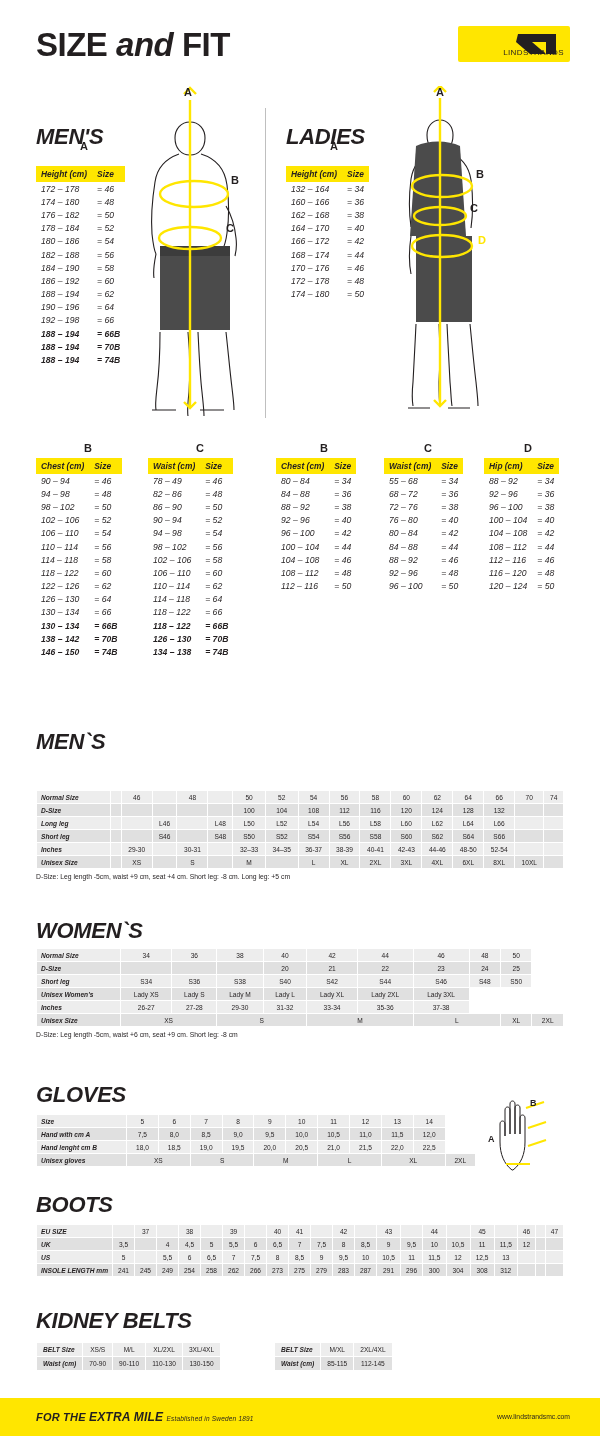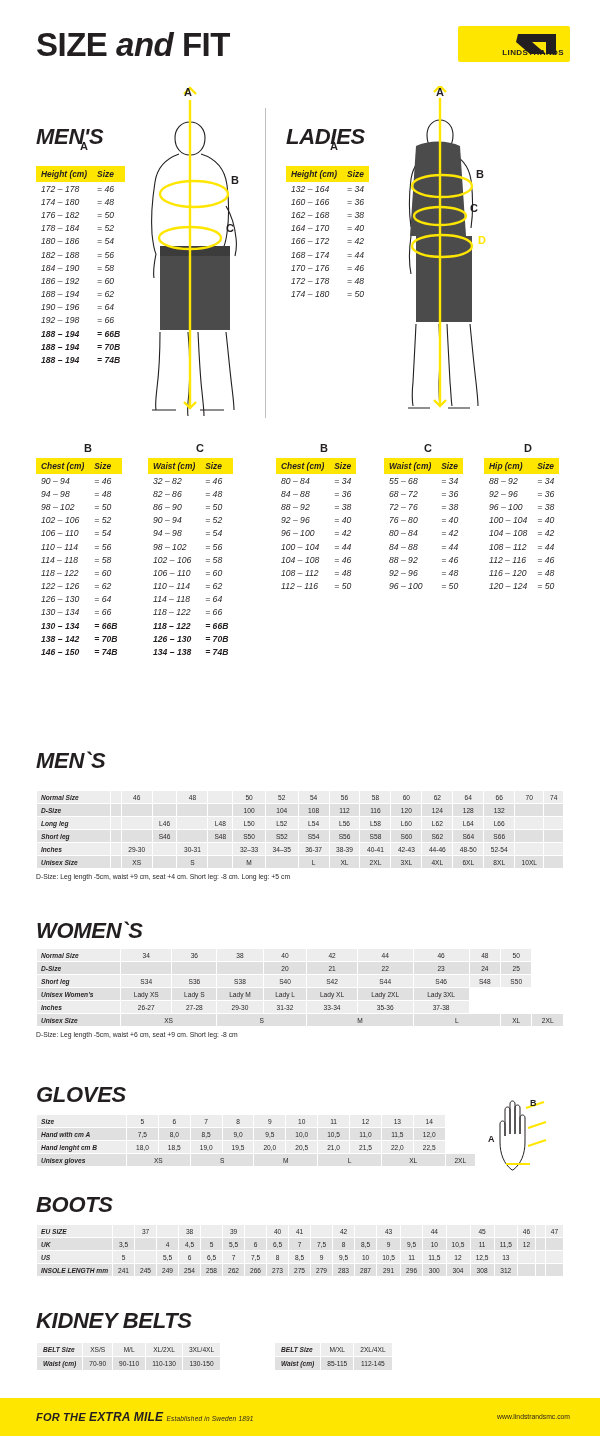--- a/index.html
+++ b/index.html
@@ -13,21 +13,21 @@
     overflow:hidden;
   }
   .page { position:relative; width:600px; height:1436px; }
 
   
   .header { position:absolute; left:0; top:0; width:600px; height:78px; }
   .title { position:absolute; left:36px; top:26px; font-size:33px; font-weight:bold; letter-spacing:-0.5px; }
   .title .it { font-style:italic; font-weight:bold; }
   .logo { position:absolute; right:30px; top:26px; width:112px; height:36px; background:#ffe600; border-radius:2px; }
   .logo-mark { position:absolute; right:30px; top:26px; width:112px; height:36px; }
-  .logo-txt { position:absolute; right:36px; top:48px; font-size:8px; font-weight:bold; letter-spacing:0.4px; color:#231f20; }
+  .logo-txt { position:absolute; right:36px; top:48px; font-size:8px; font-weight:normal; letter-spacing:0.4px; color:#231f20; }
 
   
   .sec-h { font-size:22px; font-weight:bold; font-style:italic; letter-spacing:-0.3px; }
 
   
   .stbl { border-collapse:collapse; font-size:8.4px;font-style:italic; }
   .stbl th { background:#ffe600; font-weight:bold; font-size:8.4px; padding:3px 5px; text-align:left; white-space:nowrap;}
   .stbl td { padding:1.6px 5px; white-space:nowrap; font-size:8.6px;}
   .stbl tr.bold td { font-weight:bold; }
 
@@ -326,21 +326,21 @@
     <div style="position:absolute; left:48px; top:-16px; font-size:11px; font-weight:bold;">C</div>
     <table class="stbl">
       <thead>
           <tr>
         <th>Waist (cm)</th>
         <th>Size</th>
       </tr>
         </thead>
       <tbody>
           <tr>
-            <td>32 –  82</td>
+            <td>78 –  49</td>
             <td>= 46</td>
           </tr>
           <tr>
             <td>82 –  86</td>
             <td>= 48</td>
           </tr>
           <tr>
             <td>86 –  90</td>
             <td>= 50</td>
           </tr>
@@ -535,21 +535,21 @@
             <td>= 48</td>
           </tr>
           <tr>
             <td>120 – 124</td>
             <td>= 50</td>
           </tr>
         </tbody>
     </table>
   </div>
 
-  <div style="position:absolute; left:36px; top:748px;" class="sec-h">MEN`S</div>
+  <div style="position:absolute; left:36px; top:729px;" class="sec-h">MEN`S</div>
   <div style="position:absolute; left:36px; top:790px; width:528px;">
     <table class="gtbl">
       <tbody>
           <tr class="row-a">
             <td class="lbl" style="width: 74px;">Normal Size</td>
             <td></td>
             <td>46</td>
             <td></td>
             <td>48</td>
             <td></td>

